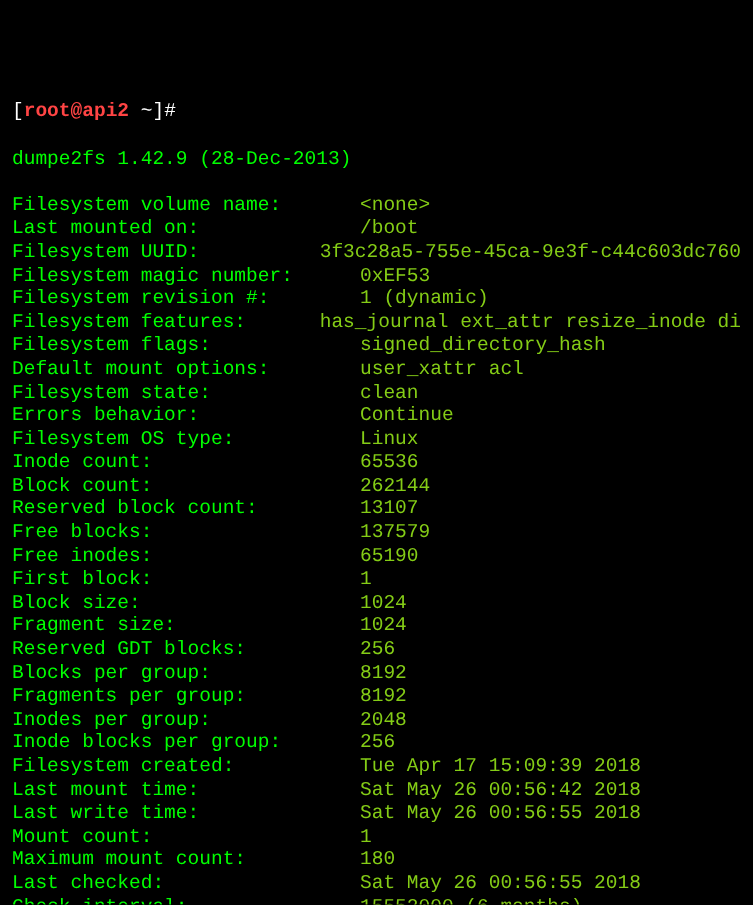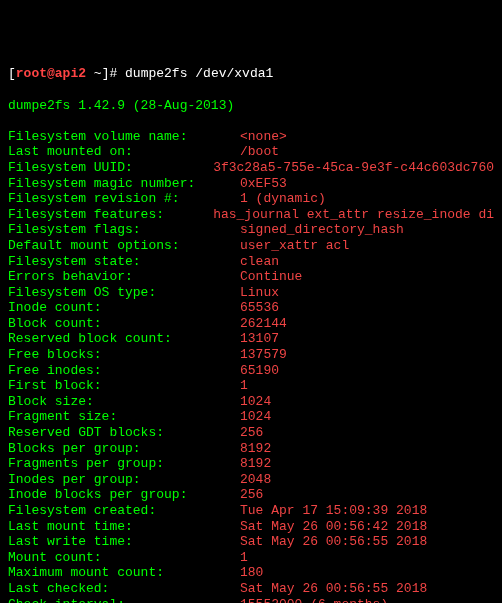--- a/index.html
+++ b/index.html
@@ -13,25 +13,25 @@
     width: 502px;
     height: 603px;
     overflow: hidden;
     white-space: pre;
   }
   .prompt-line { display: flex; }
   .red { color: #ff4444; font-weight: bold; }
   .white { color: #ffffff; }
   .row { display: flex; align-items: center; }
   .label { width: 232px; }
-  .value { color: #ef4444; }
+  .value { color: #84cc16; }
 </style>
 </head>
 <body>
 
 
 
-<div class="prompt-line"><span class="white">[</span><span class="red">root@api2</span><span class="white"> ~</span><span class="white">]</span><span class="white"># </span><span class="white">dumpe2fs /dev/xvda1</span></div>
-<div>dumpe2fs 1.42.9 (28-Aug-2013)</div>
+<div class="prompt-line"><span class="white">[</span><span class="red">root@api2</span><span class="white"> ~</span><span class="white">]</span><span class="white"># </span></div>
+<div>dumpe2fs 1.42.9 (28-Dec-2013)</div>
 <div id="rows-container"><div class="row"><span class="label">Filesystem volume name:</span><span class="value">&lt;none&gt;</span></div><div class="row"><span class="label">Last mounted on:</span><span class="value">/boot</span></div><div class="row"><span class="label">Filesystem UUID:</span><span class="value">3f3c28a5-755e-45ca-9e3f-c44c603dc760</span></div><div class="row"><span class="label">Filesystem magic number:</span><span class="value">0xEF53</span></div><div class="row"><span class="label">Filesystem revision #:</span><span class="value">1 (dynamic)</span></div><div class="row"><span class="label">Filesystem features:</span><span class="value">has_journal ext_attr resize_inode di</span></div><div class="row"><span class="label">Filesystem flags:</span><span class="value">signed_directory_hash</span></div><div class="row"><span class="label">Default mount options:</span><span class="value">user_xattr acl</span></div><div class="row"><span class="label">Filesystem state:</span><span class="value">clean</span></div><div class="row"><span class="label">Errors behavior:</span><span class="value">Continue</span></div><div class="row"><span class="label">Filesystem OS type:</span><span class="value">Linux</span></div><div class="row"><span class="label">Inode count:</span><span class="value">65536</span></div><div class="row"><span class="label">Block count:</span><span class="value">262144</span></div><div class="row"><span class="label">Reserved block count:</span><span class="value">13107</span></div><div class="row"><span class="label">Free blocks:</span><span class="value">137579</span></div><div class="row"><span class="label">Free inodes:</span><span class="value">65190</span></div><div class="row"><span class="label">First block:</span><span class="value">1</span></div><div class="row"><span class="label">Block size:</span><span class="value">1024</span></div><div class="row"><span class="label">Fragment size:</span><span class="value">1024</span></div><div class="row"><span class="label">Reserved GDT blocks:</span><span class="value">256</span></div><div class="row"><span class="label">Blocks per group:</span><span class="value">8192</span></div><div class="row"><span class="label">Fragments per group:</span><span class="value">8192</span></div><div class="row"><span class="label">Inodes per group:</span><span class="value">2048</span></div><div class="row"><span class="label">Inode blocks per group:</span><span class="value">256</span></div><div class="row"><span class="label">Filesystem created:</span><span class="value">Tue Apr 17 15:09:39 2018</span></div><div class="row"><span class="label">Last mount time:</span><span class="value">Sat May 26 00:56:42 2018</span></div><div class="row"><span class="label">Last write time:</span><span class="value">Sat May 26 00:56:55 2018</span></div><div class="row"><span class="label">Mount count:</span><span class="value">1</span></div><div class="row"><span class="label">Maximum mount count:</span><span class="value">180</span></div><div class="row"><span class="label">Last checked:</span><span class="value">Sat May 26 00:56:55 2018</span></div><div class="row"><span class="label">Check interval:</span><span class="value">15552000 (6 months)</span></div></div>
 
 
 
 
 </body></html>

